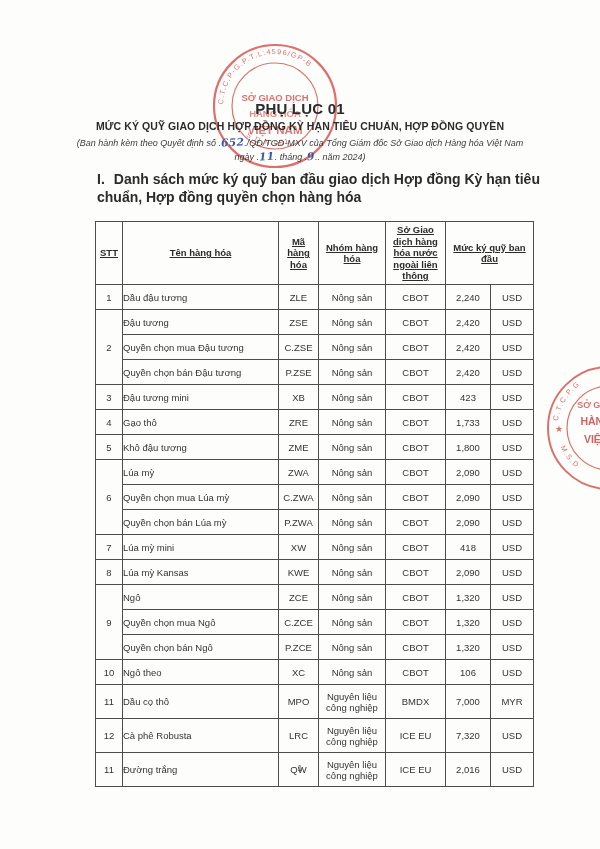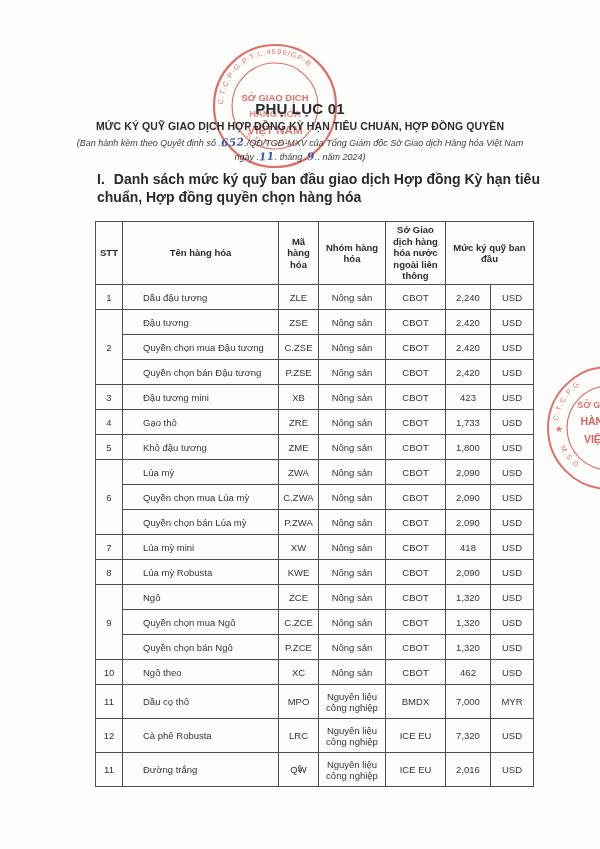--- a/index.html
+++ b/index.html
@@ -20,24 +20,24 @@
   
   .section-heading { position:absolute; top:171px; left:97px; width:456px;
     font-weight:bold; font-size:14px; line-height:17.5px; z-index:2; color:#2b2b2b; }
   .section-no { margin-right:9px; }
 
   
   table.margin-table { position:absolute; top:221px; left:95px; width:438px;
     border-collapse:collapse; table-layout:fixed; z-index:2; }
   .margin-table th, .margin-table td { border:1px solid #4d4d4d; }
   .margin-table th { font-size:9.5px; font-weight:bold; padding:2px 1px; height:58px;
-    line-height:11.5px; text-align:center; vertical-align:middle; color:#2b2b2b; }
+    line-height:11.5px; text-align:center; vertical-align:middle; color:#2b2b2b;text-decoration:underline; }
   .margin-table td { font-size:9.5px; padding:1px 3px; height:22px;
     text-align:center; vertical-align:middle; color:#343434; line-height:11px; }
-  .margin-table td.c-name { text-align:left; padding-left:20px; }
+  .margin-table td.c-name { text-align:left; padding-left:0; }
   .margin-table tr.row-tall td { height:31px; }
 
   
   .stamp { position:absolute; z-index:1; opacity:.82; }
   .stamp-top   { left:203px; top:42px; }
   .stamp-right { left:544px; top:363px; }
 
   
   .page-num { position:absolute; top:762px; left:0; right:0; text-align:center;
     font-size:9.5px; color:#555; z-index:2; }
@@ -208,21 +208,21 @@
           <td rowspan="1" class="c-stt">7</td>
           <td class="c-name">Lúa mỳ mini</td>
           <td class="c-code">XW</td>
           <td class="c-group">Nông sản</td>
           <td class="c-exch">CBOT</td>
           <td class="c-margin">418</td>
           <td class="c-cur">USD</td>
         </tr>
         <tr>
           <td rowspan="1" class="c-stt">8</td>
-          <td class="c-name">Lúa mỳ Robusta</td>
+          <td class="c-name">Lúa mỳ Kansas</td>
           <td class="c-code">KWE</td>
           <td class="c-group">Nông sản</td>
           <td class="c-exch">CBOT</td>
           <td class="c-margin">2,090</td>
           <td class="c-cur">USD</td>
         </tr>
         <tr>
           <td rowspan="3" class="c-stt">9</td>
           <td class="c-name">Ngô</td>
           <td class="c-code">ZCE</td>
@@ -246,21 +246,21 @@
           <td class="c-exch">CBOT</td>
           <td class="c-margin">1,320</td>
           <td class="c-cur">USD</td>
         </tr>
         <tr>
           <td rowspan="1" class="c-stt">10</td>
           <td class="c-name">Ngô theo</td>
           <td class="c-code">XC</td>
           <td class="c-group">Nông sản</td>
           <td class="c-exch">CBOT</td>
-          <td class="c-margin">462</td>
+          <td class="c-margin">106</td>
           <td class="c-cur">USD</td>
         </tr>
         <tr class="row-tall">
           <td rowspan="1" class="c-stt">11</td>
           <td class="c-name">Dầu cọ thô</td>
           <td class="c-code">MPO</td>
           <td class="c-group">Nguyên liệu công nghiệp</td>
           <td class="c-exch">BMDX</td>
           <td class="c-margin">7,000</td>
           <td class="c-cur">MYR</td>

